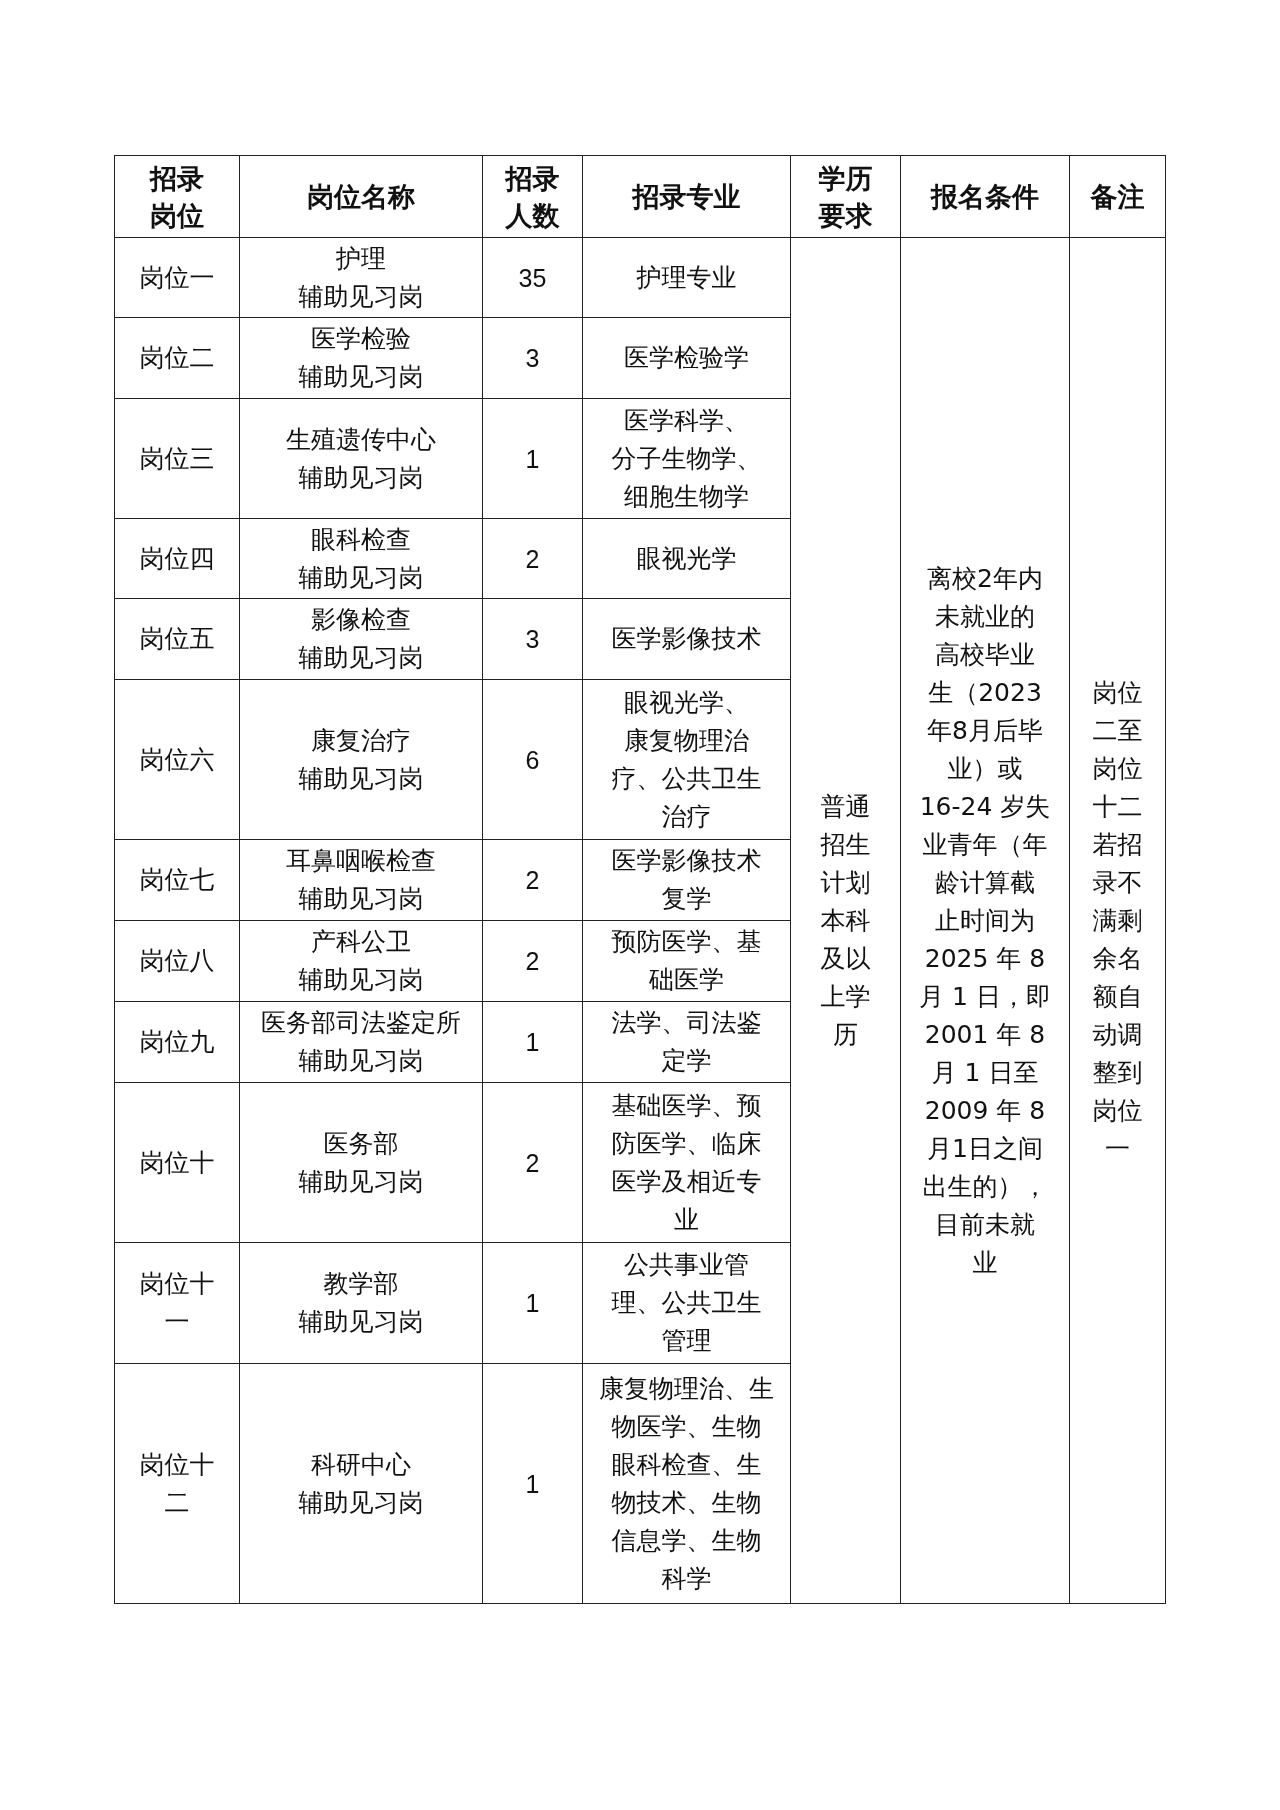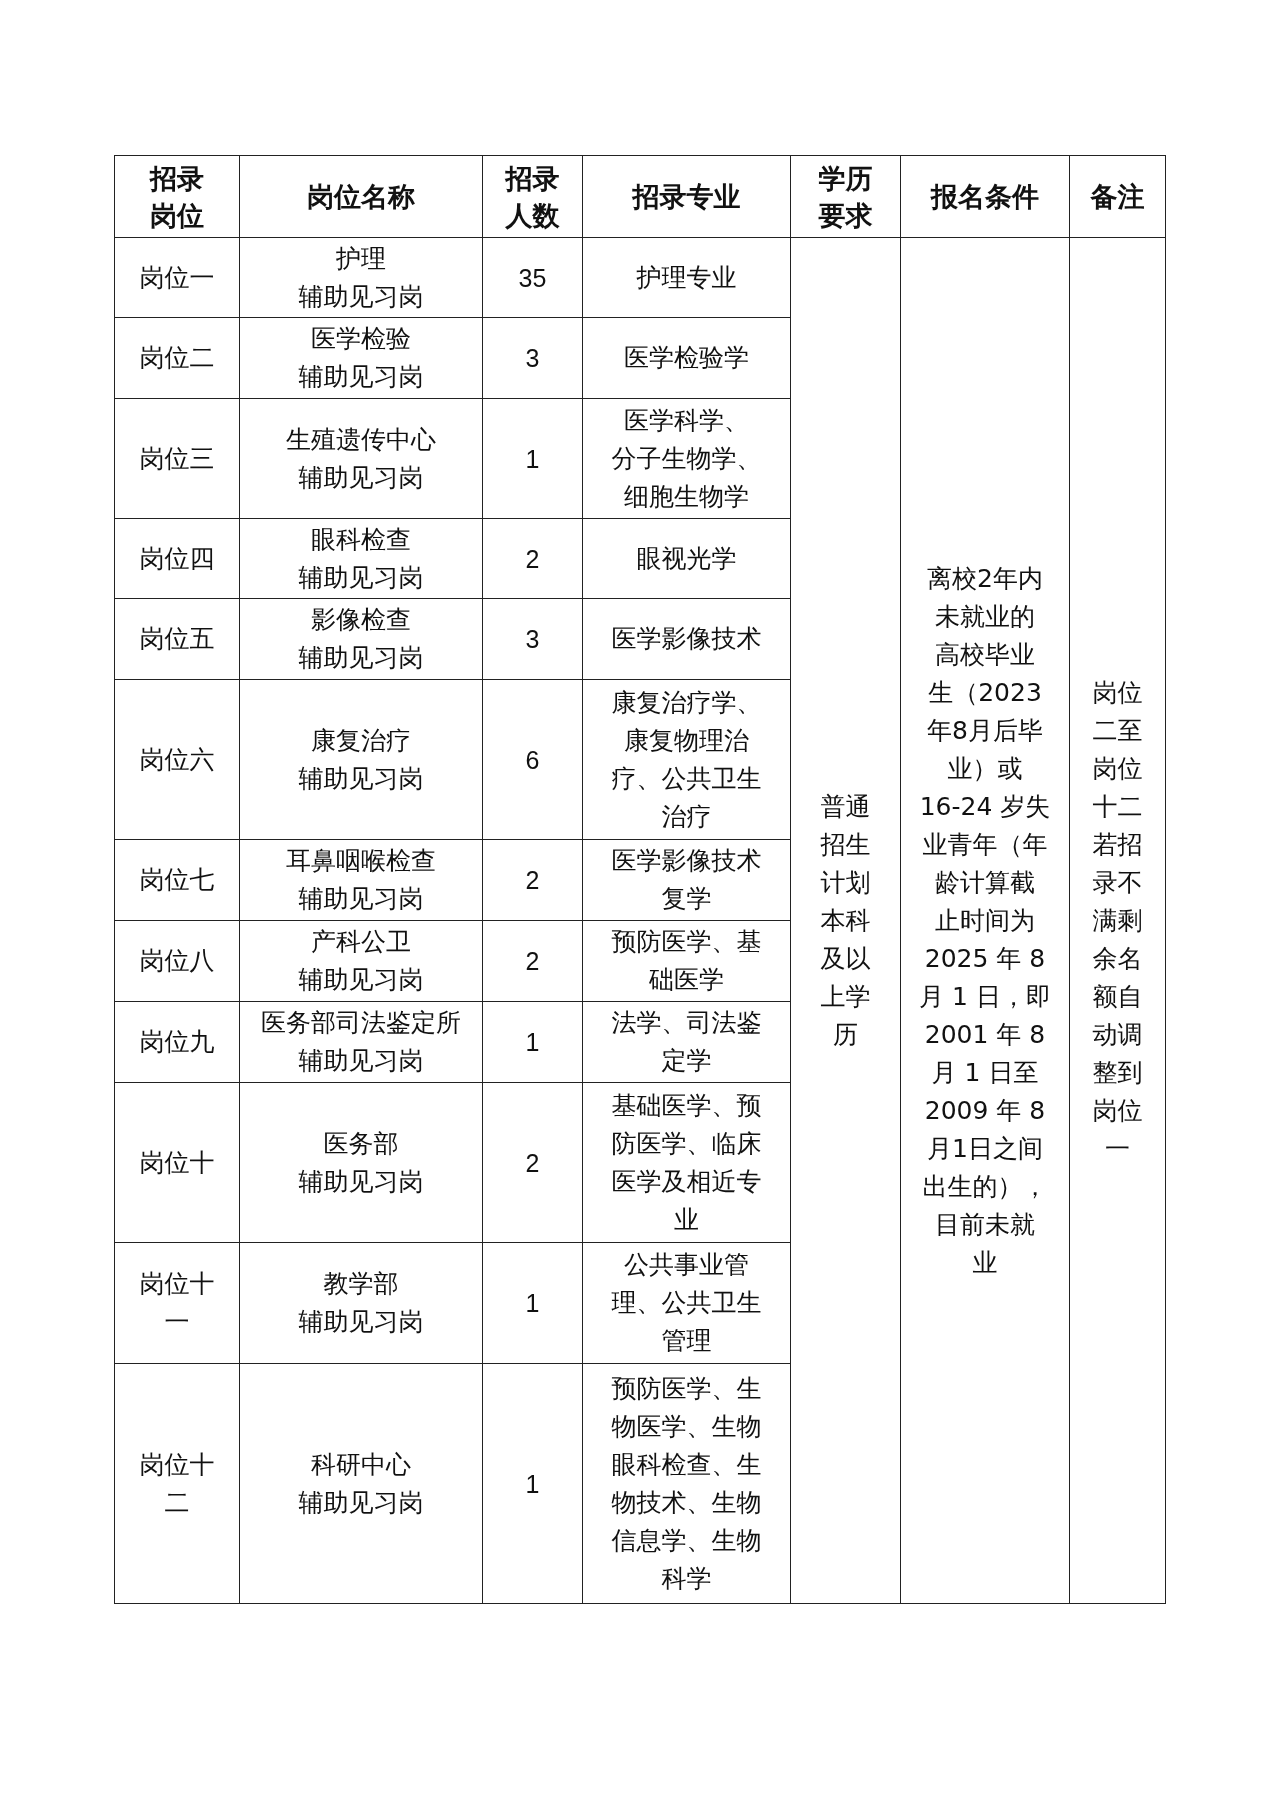--- a/index.html
+++ b/index.html
@@ -186,21 +186,21 @@
     <tr style="height:160px">
       <td class="pos">
           <span class="line">岗位六</span>
         </td>
       <td>
           <span class="line">康复治疗</span>
           <span class="line">辅助见习岗</span>
         </td>
       <td class="num">6</td>
       <td>
-          <span class="line">康复治疗学、</span>
+          <span class="line">眼视光学、</span>
           <span class="line">康复物理治</span>
           <span class="line">疗、公共卫生</span>
           <span class="line">治疗</span>
         </td>
     </tr>
 
     <tr style="height:81px">
       <td class="pos">
           <span class="line">岗位七</span>
         </td>
@@ -283,21 +283,21 @@
       <td class="pos">
           <span class="line">岗位十</span>
           <span class="line">二</span>
         </td>
       <td>
           <span class="line">科研中心</span>
           <span class="line">辅助见习岗</span>
         </td>
       <td class="num">1</td>
       <td>
-          <span class="line">预防医学、生</span>
+          <span class="line">康复物理治、生</span>
           <span class="line">物医学、生物</span>
           <span class="line">眼科检查、生</span>
           <span class="line">物技术、生物</span>
           <span class="line">信息学、生物</span>
           <span class="line">科学</span>
         </td>
     </tr>
   </tbody>
 </table>
 

